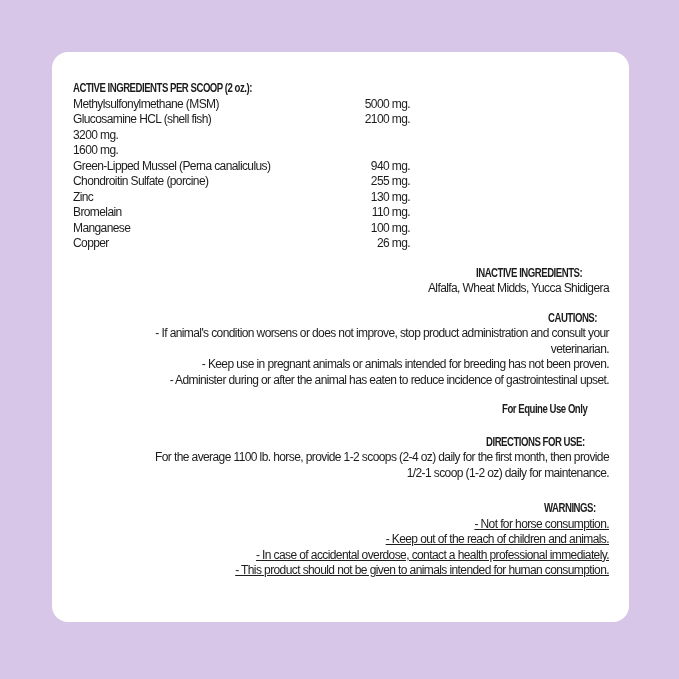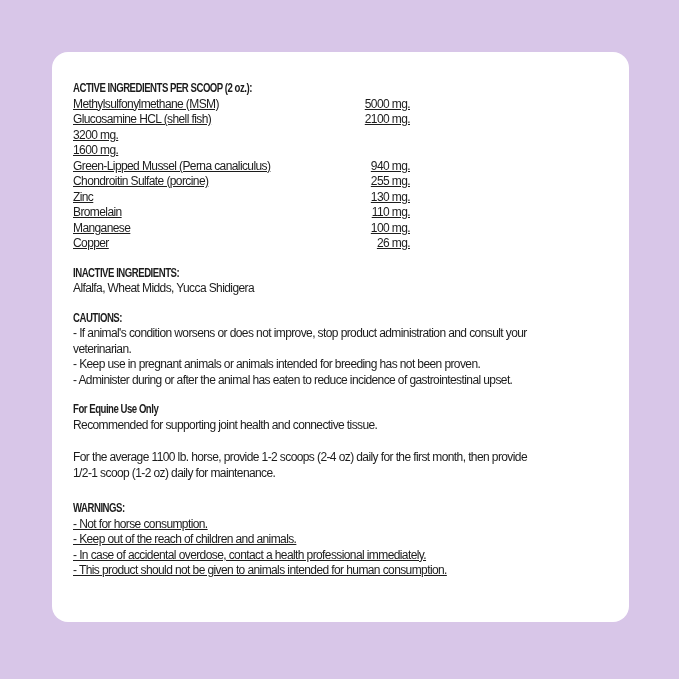--- a/index.html
+++ b/index.html
@@ -23,36 +23,36 @@
     box-sizing: border-box;
     padding: 29px 20px 0 21px;
     color: #1c1c1c;
   }
   .card, .card * {
     font-size: 12px;
     line-height: 15.5px;
     letter-spacing: -0.6px;
   }
   section { margin: 0; padding: 0; }
-  section + section { margin-top: 14px; }
+  section + section { margin-top: 14px; text-align: right; }
   section.directions-section { margin-top: 17px; }
   section.warnings-section { margin-top: 20px; text-decoration: underline; }
   .hdr {
     font-weight: 700;
     margin: 0;
     letter-spacing: -0.3px;
   }
   .hdr > span {
     display: inline-block;
     transform: scaleX(0.8);
     transform-origin: 0 50%;
     white-space: nowrap;
   }
   .ing-table { width: 337px; }
-  .ing-row { display: flex; text-decoration: underline; }
+  .ing-row { display: flex; }
   .ing-name { flex: 1 1 auto; white-space: nowrap; }
   .ing-amount { flex: 0 0 auto; text-align: right; white-space: nowrap; }
   .body-text { white-space: pre-line; max-width: 546px; }
   .bullet-list { max-width: 546px; }
 </style>
 </head>
 <body>
 
 <div class="page">
   <div class="card">
@@ -124,24 +124,24 @@
 veterinarian.</div>
 
           <div class="body-text">- Keep use in pregnant animals or animals intended for breeding has not been proven.</div>
 
           <div class="body-text">- Administer during or after the animal has eaten to reduce incidence of gastrointestinal upset.</div>
         </div>
     </section>
 
     <section class="equine-section">
       <p class="hdr"><span>For Equine Use Only</span></p>
-      <div class="body-text">Recommended for supporting joint health and connective tissue.</div>
     </section>
 
     <section class="directions-section">
+      <p class="hdr"><span>DIRECTIONS FOR USE:</span></p>
       <div class="body-text">For the average 1100 lb. horse, provide 1-2 scoops (2-4 oz) daily for the first month, then provide
 1/2-1 scoop (1-2 oz) daily for maintenance.</div>
     </section>
 
     <section class="warnings-section">
       <p class="hdr"><span>WARNINGS:</span></p>
       <div class="bullet-list">
 
           <div class="body-text">- Not for horse consumption.</div>
 

